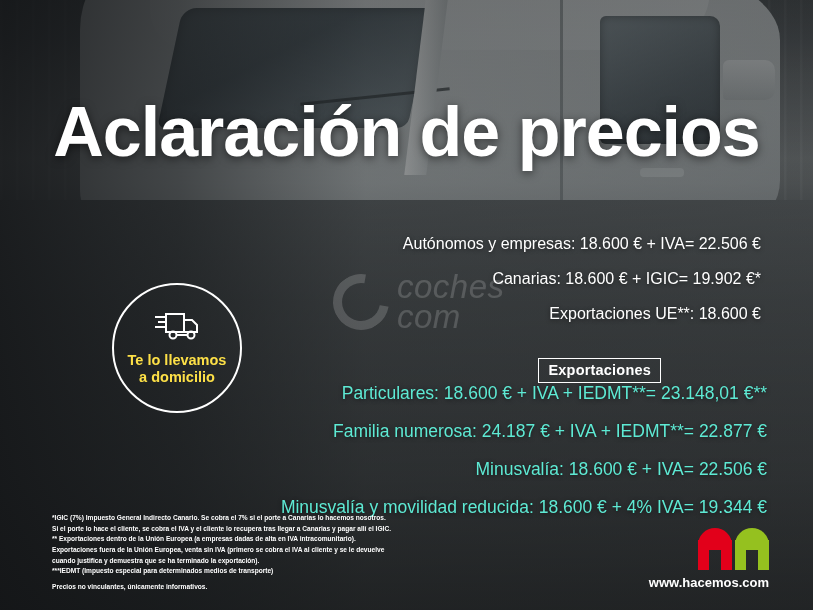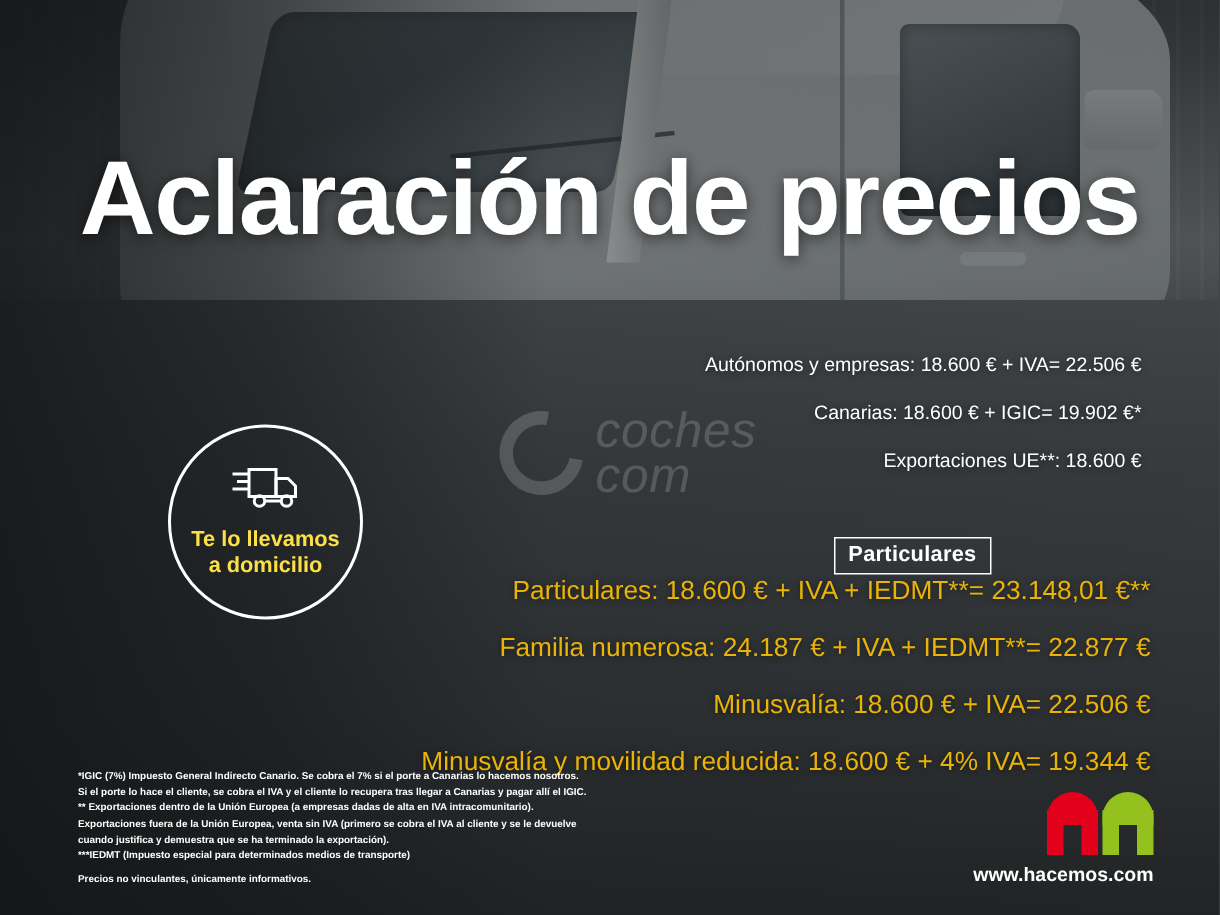--- a/index.html
+++ b/index.html
@@ -179,42 +179,42 @@
   .badge-text span { display: block; }
 
   
   .prices-top {
     position: absolute;
     right: 52px; top: 235px;
     text-align: right;
     color: #ffffff;
   }
   .prices-top .line {
-    font-size: 13px;
+    font-size: 16px;
     margin-bottom: 17px;
     text-shadow: 0 1px 4px rgba(0,0,0,.5);
     white-space: nowrap;
   }
 
   .particulares-tag {
     position: absolute;
     right: 152px; top: 358px;
     border: 1.5px solid #ffffff;
     color: #ffffff;
     font-size: 14.5px;
     font-weight: bold;
     padding: 3px 9px 4px;
     letter-spacing: .2px;
   }
 
   .prices-bottom {
     position: absolute;
     right: 46px; top: 383px;
     text-align: right;
-    color: #eab308;
+    color: #5eead4;
   }
   .prices-bottom .line {
     font-size: 17.5px;
     margin-bottom: 17px;
     text-shadow: 0 1px 4px rgba(0,0,0,.5);
     white-space: nowrap;
   }
 
   
   .footnotes {
@@ -316,21 +316,21 @@
       <span>a domicilio</span>
     </div>
   </div>
 
   <div class="prices-top">
     <div class="line">Autónomos y empresas: 18.600 € + IVA= 22.506 €</div>
     <div class="line">Canarias: 18.600 € + IGIC= 19.902 €*</div>
     <div class="line">Exportaciones UE**: 18.600 €</div>
   </div>
 
-  <div class="particulares-tag">Particulares</div>
+  <div class="particulares-tag">Exportaciones</div>
 
   <div class="prices-bottom">
     <div class="line">Particulares: 18.600 € + IVA + IEDMT**= 23.148,01 €**</div>
     <div class="line">Familia numerosa: 24.187 € + IVA + IEDMT**= 22.877 €</div>
     <div class="line">Minusvalía: 18.600 € + IVA= 22.506 €</div>
     <div class="line">Minusvalía y movilidad reducida: 18.600 € + 4% IVA= 19.344 €</div>
   </div>
 
   <div class="footnotes">
     <div>*IGIC (7%) Impuesto General Indirecto Canario. Se cobra el 7% si el porte a Canarias lo hacemos nosotros.</div>

